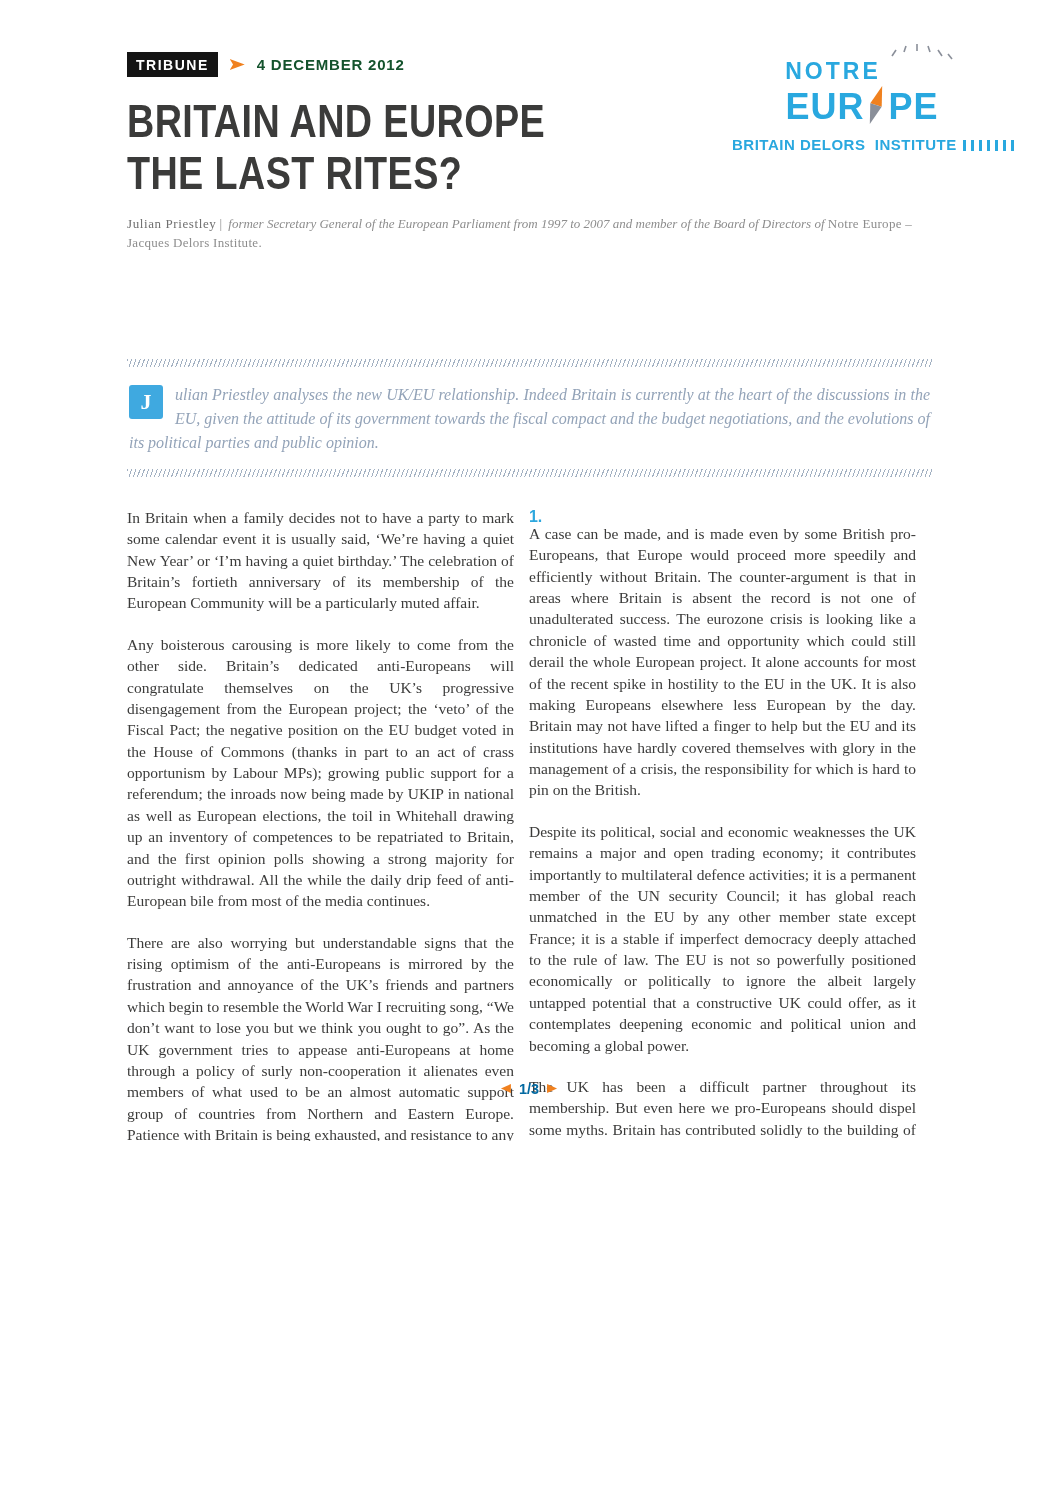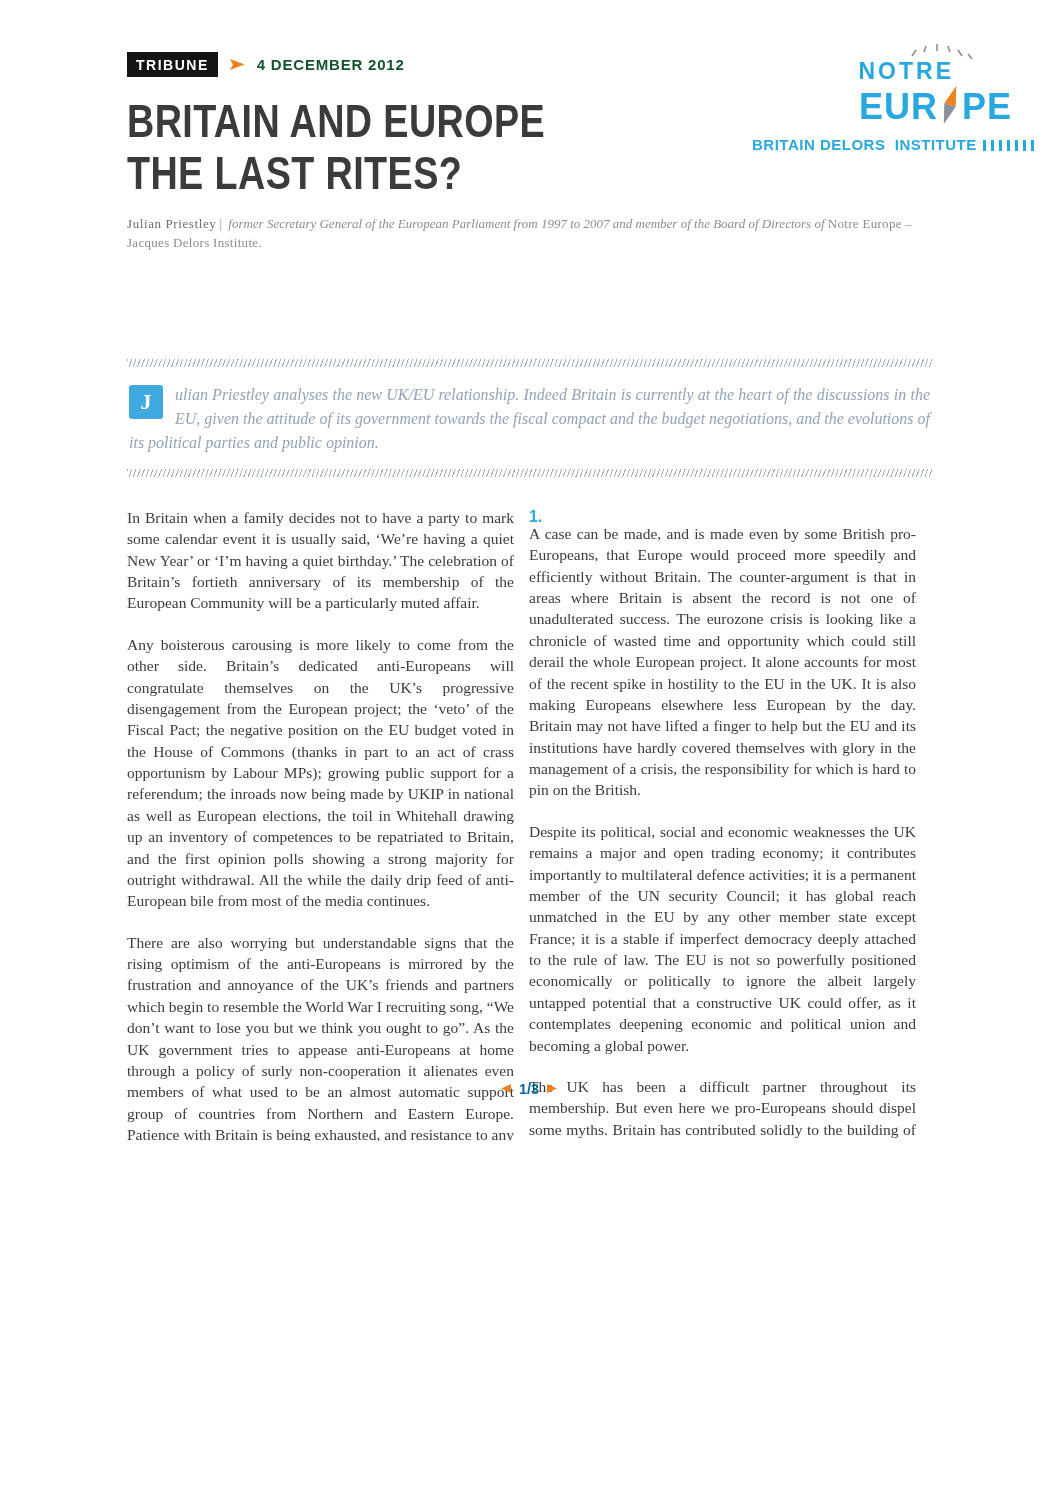--- a/index.html
+++ b/index.html
@@ -41,23 +41,23 @@
     margin-bottom: 14px; white-space: nowrap;
   }
   .byline { font-size: 13px; line-height: 1.5; color: #8d8d8d; max-width: 805px; }
   .byline .author { color: #6f6f6f; letter-spacing: 0.6px; }
   .byline .sep { color: #8d8d8d; padding: 0 3px; }
   .byline .it { font-style: italic; }
   .byline .org { font-style: normal; letter-spacing: 0.3px; }
 
   
   .logo {
-    position: absolute; top: 44px; right: 46px;
+    position: absolute; top: 44px; right: 66px;
     font-family: "Liberation Sans", sans-serif;
-    text-align: right; color: #29a8df; width: 260px;
+    text-align: center; color: #29a8df; width: 260px;
   }
   .logo-ticks { position: relative; height: 16px; }
   .logo-top {
     font-weight: 700; font-size: 23px; letter-spacing: 3px;
     margin-right: 58px; line-height: 1;
   }
   .logo-main { font-weight: 700; font-size: 36px; letter-spacing: 1px; line-height: 1.05; white-space: nowrap; }
   .compass { display: inline-block; vertical-align: -8px; margin: 0 -3px; }
   .logo-sub { font-weight: 700; font-size: 15px; letter-spacing: 0.5px; white-space: nowrap; margin-top: 2px; }
   .tick-bars {

